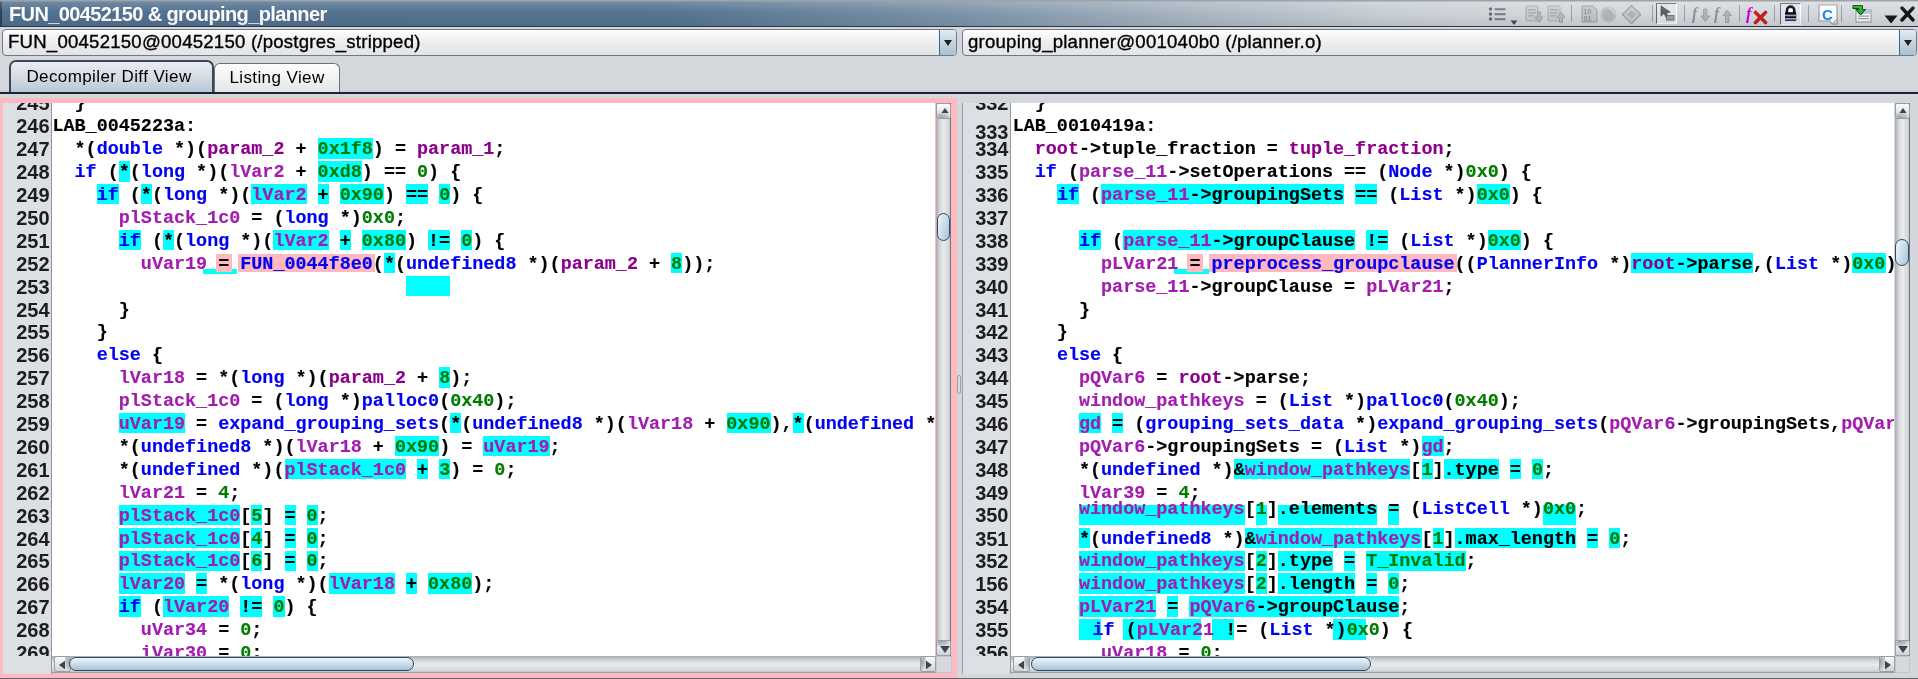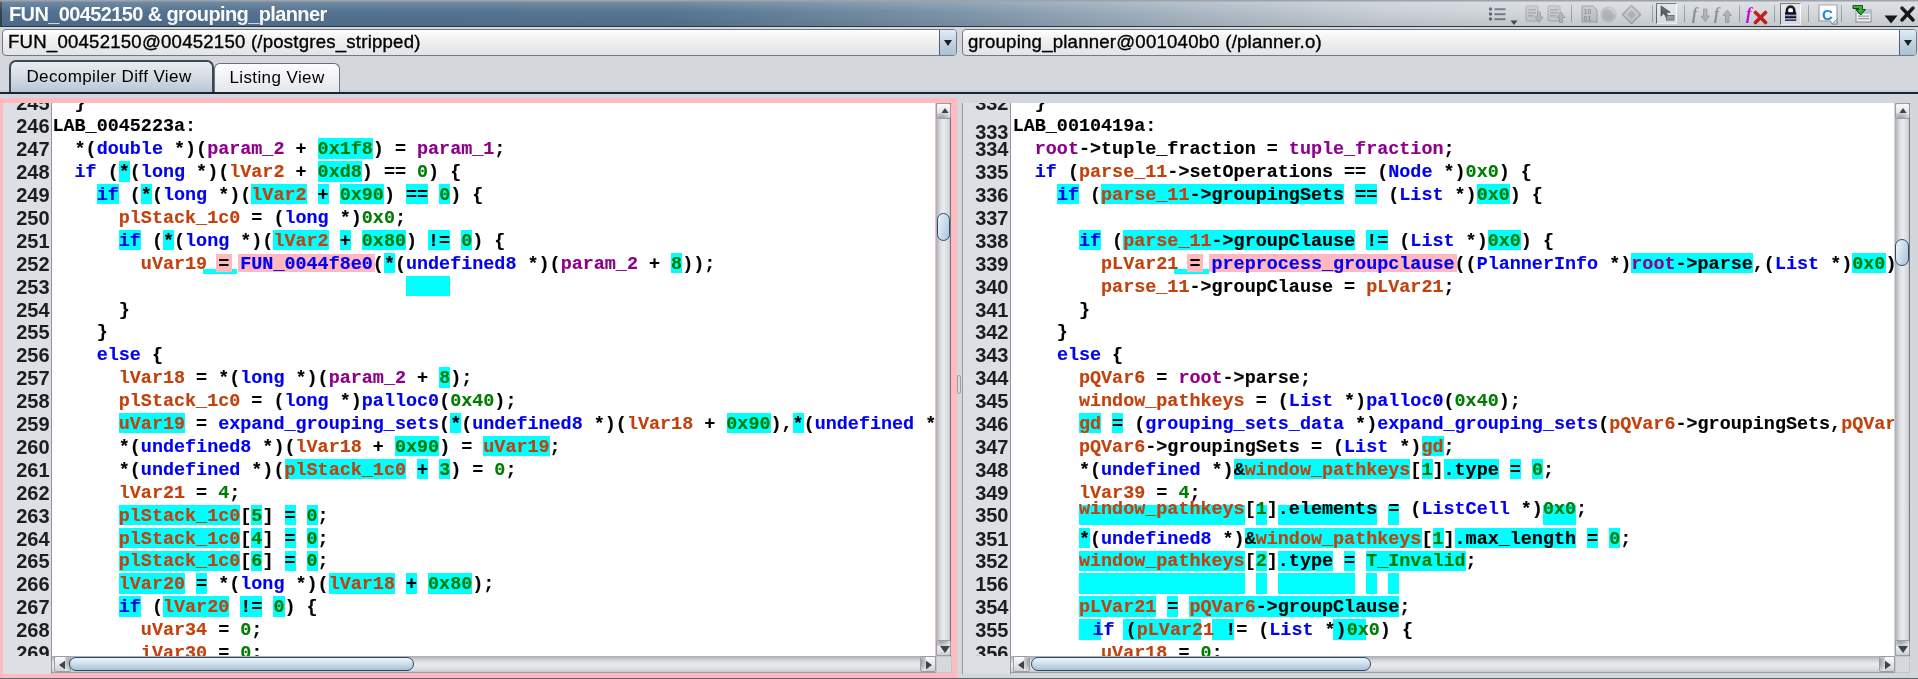--- a/index.html
+++ b/index.html
@@ -40,21 +40,21 @@
 
 
 #lpanel { position:absolute; left:-3px; top:98px; width:959.5px; height:579.5px; background:#ffbac1; }
 
 .gutter { position:absolute; top:103px; height:571px; background:#dcdfe4; overflow:hidden; }
 .gutter .gn { position:absolute; right:1.8px; width:60px; text-align:right; height:22.9px; line-height:24.9px;
   font-size:20px; font-weight:bold; color:#1d1d1d; }
 .codebox { position:absolute; top:103px; height:553px; background:#fff; overflow:hidden;
   font-family:"Liberation Mono",monospace; font-size:18.42px; font-weight:bold; color:#000; -webkit-text-stroke:0.15px; }
 .cl { position:absolute; height:22.9px; line-height:26px; white-space:pre; letter-spacing:0px; }
-.cl span.b { color:#0000f2; } .cl span.o { color:#c2410c; } .cl span.p { color:#8c008c; } .cl span.g { color:#007c00; }
+.cl span.b { color:#0000f2; } .cl span.o { color:#a21caf; } .cl span.p { color:#8c008c; } .cl span.g { color:#007c00; }
 
 
 .vsb { position:absolute; width:15px; background:linear-gradient(to right,#a9adb2,#dadcdf 32%,#e9ebed 55%,#d4d6da 92%,#bfc2c6);
   border-right:1px solid #71777e; }
 .hsb { position:absolute; height:17px; background:linear-gradient(#a9adb2,#dadcdf 32%,#e9ebed 55%,#d4d6da 92%,#bfc2c6);
   border-bottom:1.2px solid #9aa0a6; }
 .sbtn { position:absolute; background:linear-gradient(#fafbfc,#e2e4e7 60%,#cdd0d4); border:1px solid #989ea5; border-radius:2px; }
 .tri-u { position:absolute; left:2.5px; top:4px; border:5px solid transparent; border-bottom:7px solid #3f444a; border-top:none; }
 .tri-d { position:absolute; left:2.5px; top:5px; border:5px solid transparent; border-top:7px solid #3f444a; border-bottom:none; }
 .tri-l { position:absolute; left:3.5px; top:2.5px; border:5px solid transparent; border-right:7px solid #3f444a; border-left:none; }
@@ -423,20 +423,21 @@
       <div class="cl" style="left:1.4px;top:240.3px"><span>    </span><span class="b">else</span><span> {</span></div>
       <div class="cl" style="left:1.4px;top:263.2px"><span>      </span><span class="o">pQVar6</span><span> = </span><span class="p">root</span><span>-&gt;parse;</span></div>
       <div class="cl" style="left:1.4px;top:286.1px"><span>      </span><span class="o">window_pathkeys</span><span> = (</span><span class="b">List</span><span> *)</span><span class="b">palloc0</span><span>(</span><span class="g">0x40</span><span>);</span></div>
       <div class="cl" style="left:1.4px;top:309.0px"><span>      </span><span class="o">gd</span><span> </span><span>=</span><span> (</span><span class="b">grouping_sets_data</span><span> *)</span><span class="b">expand_grouping_sets</span><span>(</span><span class="o">pQVar6</span><span>-&gt;groupingSets,</span><span class="o">pQVar6</span></div>
       <div class="cl" style="left:1.4px;top:331.9px"><span>      </span><span class="o">pQVar6</span><span>-&gt;groupingSets = (</span><span class="b">List</span><span> *)</span><span class="o">gd</span><span>;</span></div>
       <div class="cl" style="left:1.4px;top:354.8px"><span>      *(</span><span class="b">undefined</span><span> *)</span><span>&amp;</span><span class="o">window_pathkeys</span><span>[</span><span class="g">1</span><span>]</span><span>.type</span><span> </span><span>=</span><span> </span><span class="g">0</span><span>;</span></div>
       <div class="cl" style="left:1.4px;top:377.7px"><span>      </span><span class="o">lVar39</span><span> = </span><span class="g">4</span><span>;</span></div>
       <div class="cl" style="left:1.4px;top:394px"><span>      </span><span class="o">window_pathkeys</span><span>[</span><span class="g">1</span><span>]</span><span>.elements</span><span> </span><span>=</span><span> (</span><span class="b">ListCell</span><span> *)</span><span class="g">0x0</span><span>;</span></div>
       <div class="cl" style="left:1.4px;top:423.5px"><span>      </span><span>*</span><span>(</span><span class="b">undefined8</span><span> *)</span><span>&amp;</span><span class="o">window_pathkeys</span><span>[</span><span class="g">1</span><span>]</span><span>.max_length</span><span> </span><span>=</span><span> </span><span class="g">0</span><span>;</span></div>
       <div class="cl" style="left:1.4px;top:446.4px"><span>      </span><span class="o">window_pathkeys</span><span>[</span><span class="g">2</span><span>]</span><span>.type</span><span> </span><span>=</span><span> </span><span class="g">T_Invalid</span><span>;</span></div>
+      <div class="cl" style="left:1.4px;top:469.3px"><span>      </span><span class="o">window_pathkeys</span><span>[</span><span class="g">2</span><span>]</span><span>.length</span><span> </span><span>=</span><span> </span><span class="g">0</span><span>;</span></div>
       <div class="cl" style="left:1.4px;top:492.2px"><span>      </span><span class="o">pLVar21</span><span> </span><span>=</span><span> </span><span class="o">pQVar6</span><span>-&gt;groupClause</span><span>;</span></div>
       <div class="cl" style="left:15px;top:515.1px"><span>      </span><span class="b">if</span><span> (</span><span class="o">pLVar21</span><span> </span><span>!=</span><span> (</span><span class="b">List</span><span> *)</span><span class="g">0x0</span><span>) {</span></div>
       <div class="cl" style="left:1.4px;top:538.0px"><span>        </span><span class="o">uVar18</span><span> = </span><span class="g">0</span><span>;</span></div>
   </div>
 
 <div class="vsb" style="left:1894.8px;top:103px;height:553px;">
  <div class="sbtn" style="left:0;top:0;width:15px;height:16px">
         <div class="tri-u"></div>
         <div class="fold-b"></div>
       </div>

